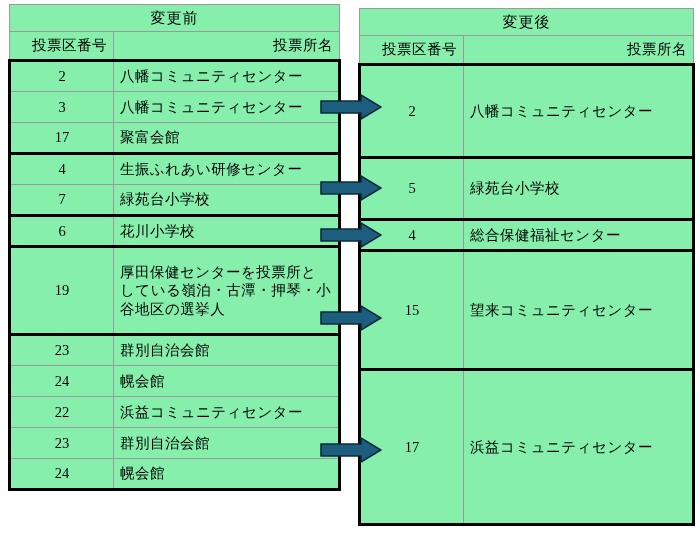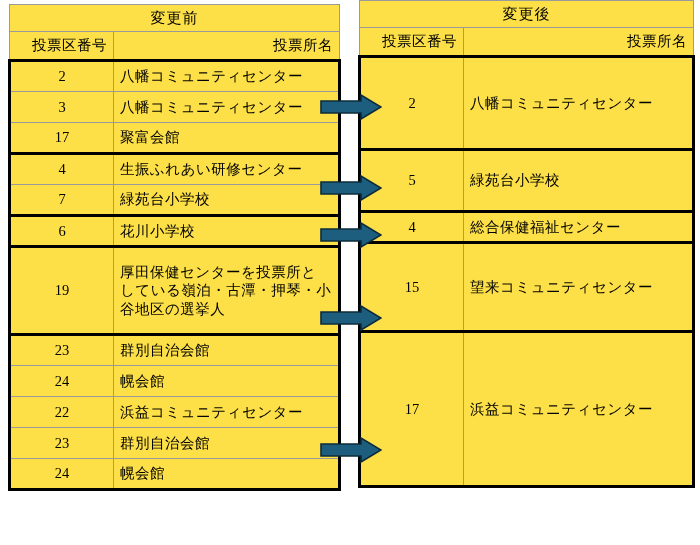--- a/index.html
+++ b/index.html
@@ -30,32 +30,32 @@
     background: #ffffff;
   }
 
   #table-before {
     left: 8px;
     top: 4px;
     width: 330px;
   }
   #table-after {
     left: 358px;
-    top: 0;
+    top: 8px;
     width: 334px;
   }
 
   .tbl td, .tbl th {
     border: 1px solid #9a9a9a;
     padding: 0 6px;
     font-weight: normal;
     font-size: 14.5px;
     line-height: 1.25;
     vertical-align: middle;
-    background: #fde047;
+    background: #86efac;
   }
 
   
   .tbl {
     border: 1px solid #9a9a9a;
   }
 
   
   .hdr-title td {
     text-align: center;
@@ -200,21 +200,21 @@
         <td class="place frame-r">八幡コミュニティセンター</td>
       </tr>
       <tr class="grp-bot" style="height:62px">
         <td class="num frame-l">5</td>
         <td class="place frame-r">緑苑台小学校</td>
       </tr>
       <tr class="grp-bot" style="height:31px">
         <td class="num frame-l">4</td>
         <td class="place frame-r">総合保健福祉センター</td>
       </tr>
-      <tr class="grp-bot" style="height:89px">
+      <tr class="grp-bot" style="height:119px">
         <td class="num frame-l">15</td>
         <td class="place frame-r">望来コミュニティセンター</td>
       </tr>
       <tr class="grp-bot" style="height:155px">
         <td class="num frame-l">17</td>
         <td class="place frame-r">浜益コミュニティセンター</td>
       </tr>
     </tbody>
   </table>
 

